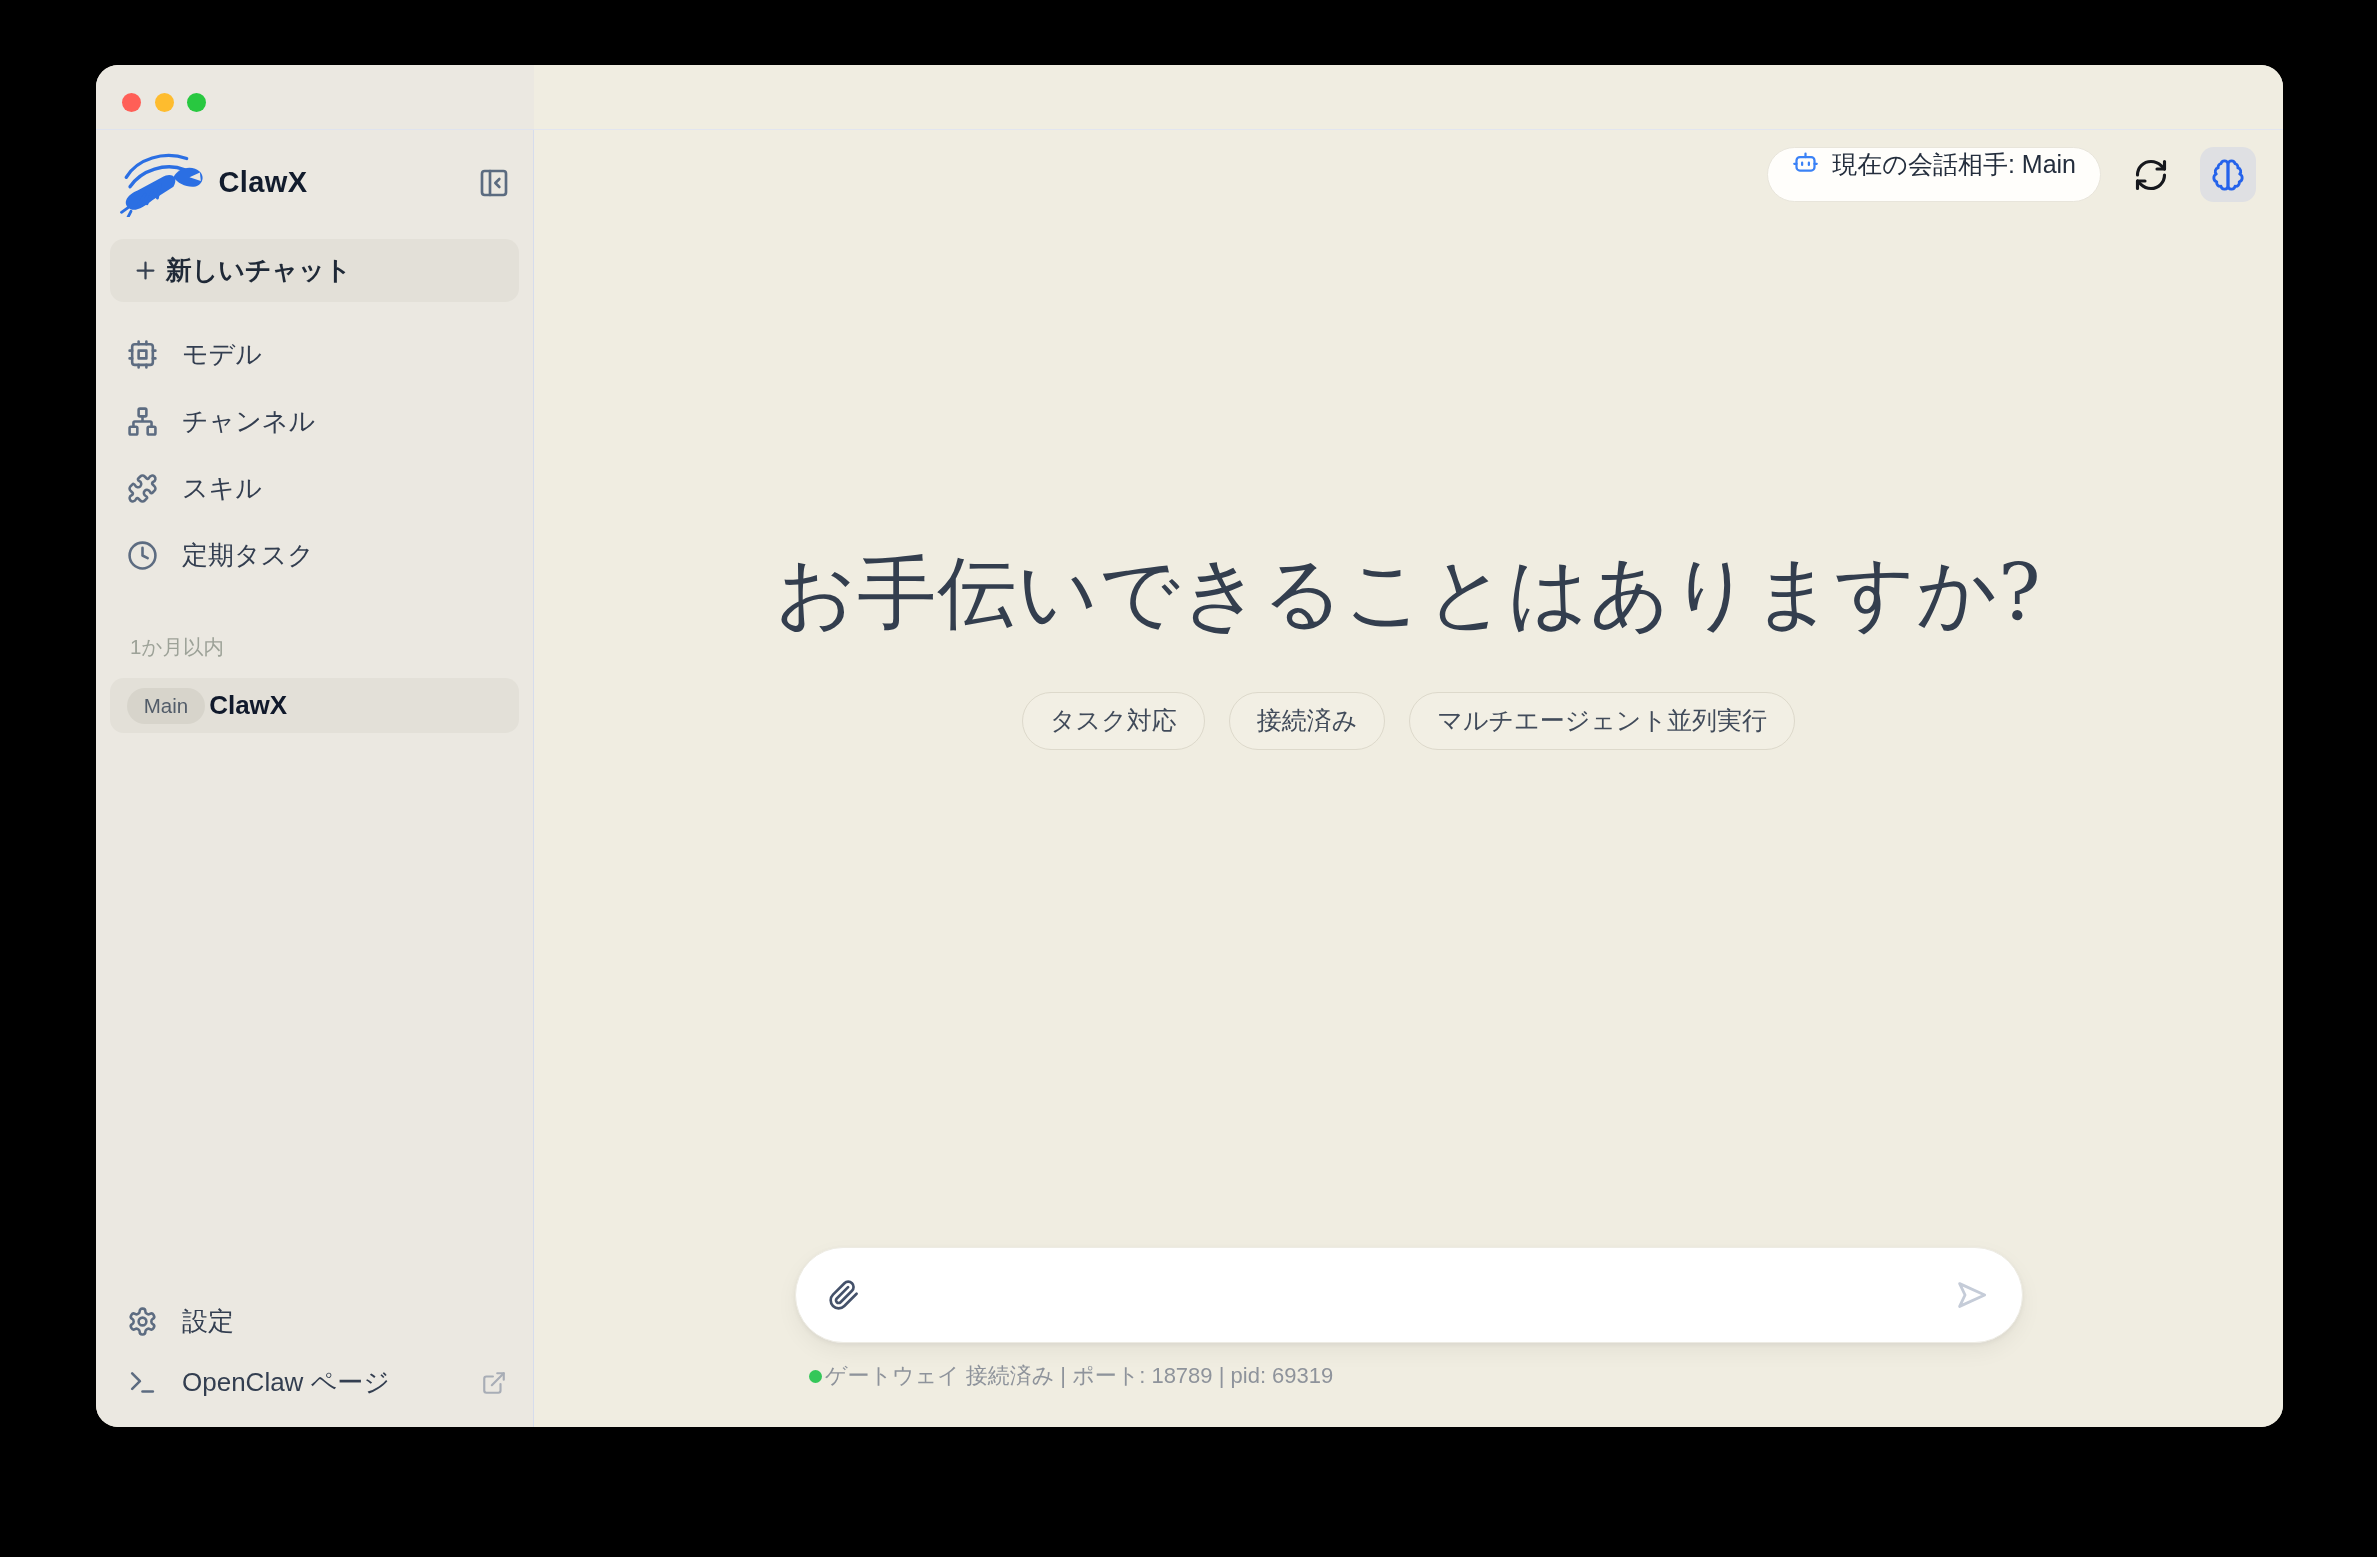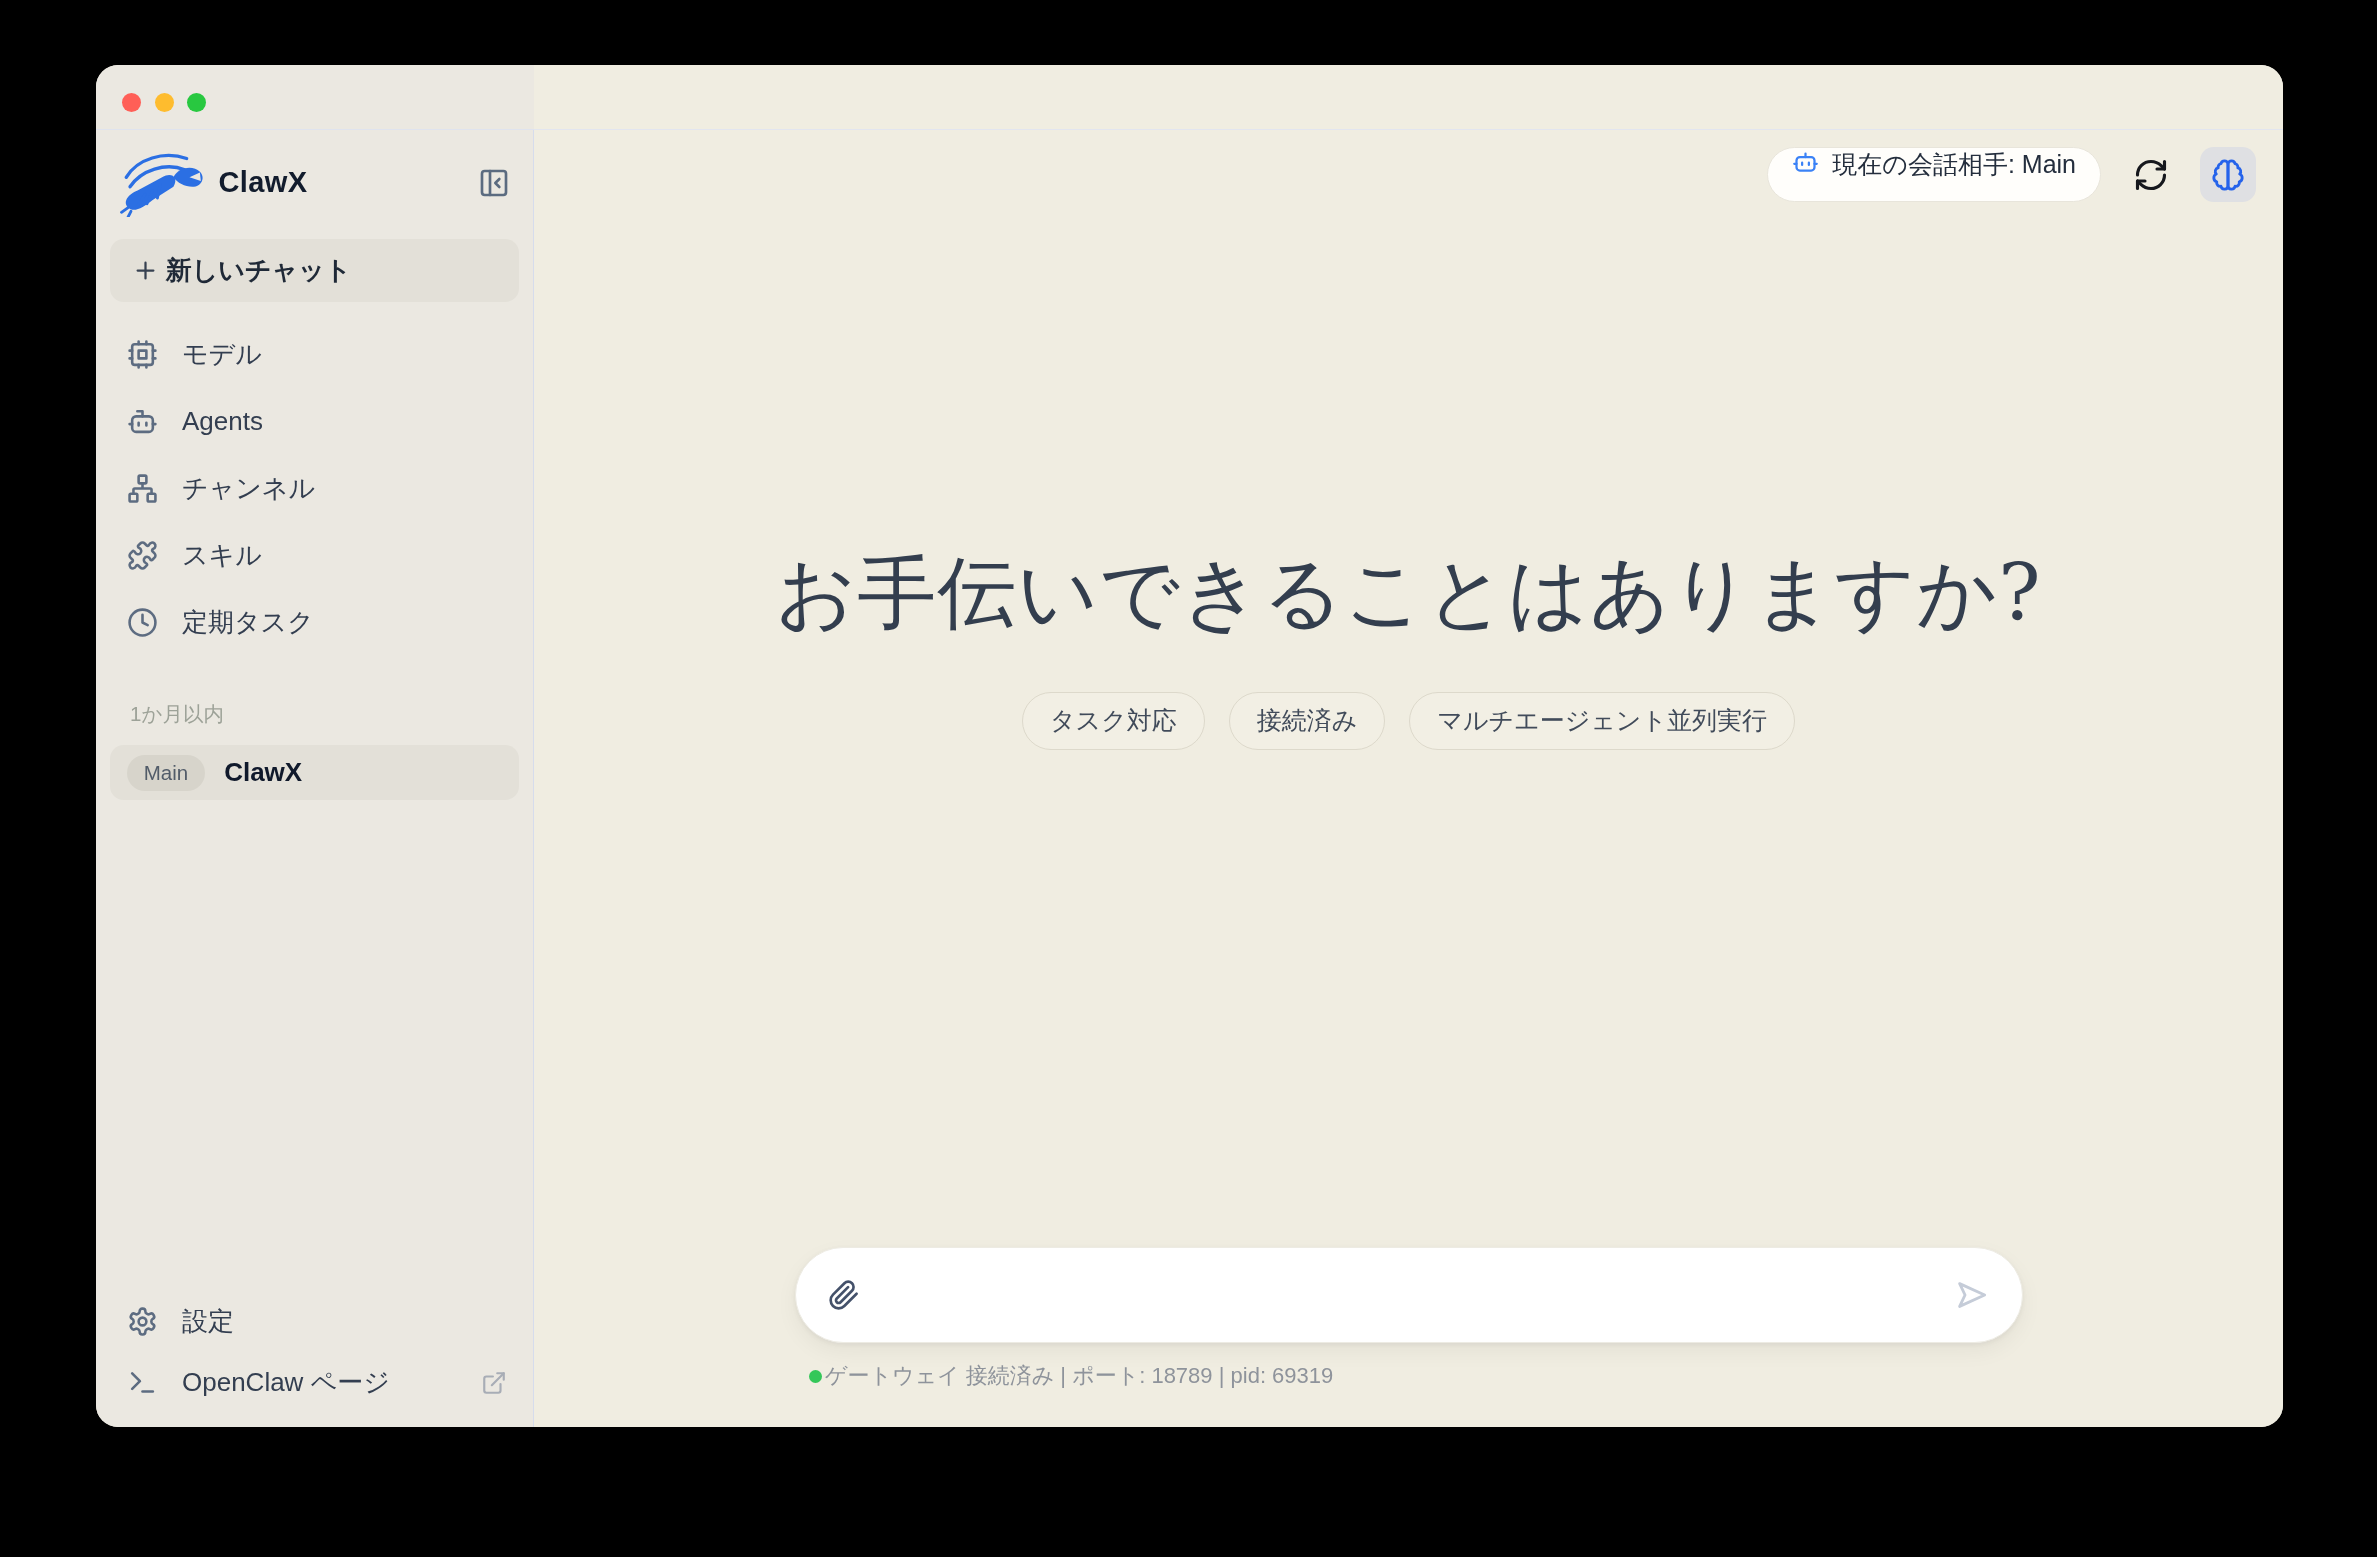--- a/index.html
+++ b/index.html
@@ -39,21 +39,21 @@
 
   .nav { margin-top:19px; display:flex; flex-direction:column; }
   .nav-item { height:67px; display:flex; align-items:center; gap:24px; padding-left:31px;
               background:none; border:none; cursor:pointer; font-family:inherit; }
   .nav-item .ic { width:31px; height:31px; color:#5d6c81; flex:0 0 auto; display:flex; }
   .nav-item .ic svg { width:31px; height:31px; }
   .nav-item .lbl { font-size:26px; font-weight:500; color:#333e50; }
 
   .hist-label { margin:44px 0 0 34px; font-size:20.5px; color:#9da298; font-weight:500; }
   .hist-item { margin:17px 13.7px 0; height:55px; border-radius:13.7px; background:#e3e0d8;
-               display:flex; align-items:center; gap:19px; padding:0 17px; cursor:pointer; }
+               display:flex; align-items:center; gap:4px; padding:0 17px; cursor:pointer; }
   .hist-badge { background:#d7d4cb; border-radius:853px; padding:6px 17px;
                 font-size:20.5px; color:#525c69; font-weight:500; }
   .hist-title { font-size:26px; font-weight:700; color:#10192b; }
 
   .side-spacer { flex:1; }
 
   .foot-item { height:61px; display:flex; align-items:center; gap:24px; padding:0 26px 0 31px;
                background:none; border:none; cursor:pointer; font-family:inherit; }
   .foot-item .ic { width:31px; height:31px; color:#5d6c81; display:flex; }
   .foot-item .ic svg { width:31px; height:31px; }
@@ -156,30 +156,20 @@
             <rect x="4" y="4" width="16" height="16" rx="2"></rect>
               <rect x="9" y="9" width="6" height="6"></rect>
             <path d="M9 2v2M15 2v2M9 20v2M15 20v2M2 9h2M2 15h2M20 9h2M20 15h2"></path>
           </svg>
         </span>
         <span class="lbl">モデル</span>
       </button>
       <button class="nav-item">
         <span class="ic">
           <svg viewBox="0 0 24 24" fill="none" stroke="currentColor" stroke-width="2" stroke-linecap="round" stroke-linejoin="round">
-            <path d="M12 8V4H8"></path>
-              <rect x="4" y="8" width="16" height="12" rx="3"></rect>
-            <path d="M2 14h2M20 14h2M9 13v2M15 13v2"></path>
-          </svg>
-        </span>
-        <span class="lbl">Agents</span>
-      </button>
-      <button class="nav-item">
-        <span class="ic">
-          <svg viewBox="0 0 24 24" fill="none" stroke="currentColor" stroke-width="2" stroke-linecap="round" stroke-linejoin="round">
             <rect x="9" y="2" width="6" height="6" rx="1"></rect>
               <rect x="2" y="16" width="6" height="6" rx="1"></rect>
             <rect x="16" y="16" width="6" height="6" rx="1"></rect>
             <path d="M12 8v4M5 16v-3a1 1 0 0 1 1-1h12a1 1 0 0 1 1 1v3"></path>
           </svg>
         </span>
         <span class="lbl">チャンネル</span>
       </button>
       <button class="nav-item">
         <span class="ic">

